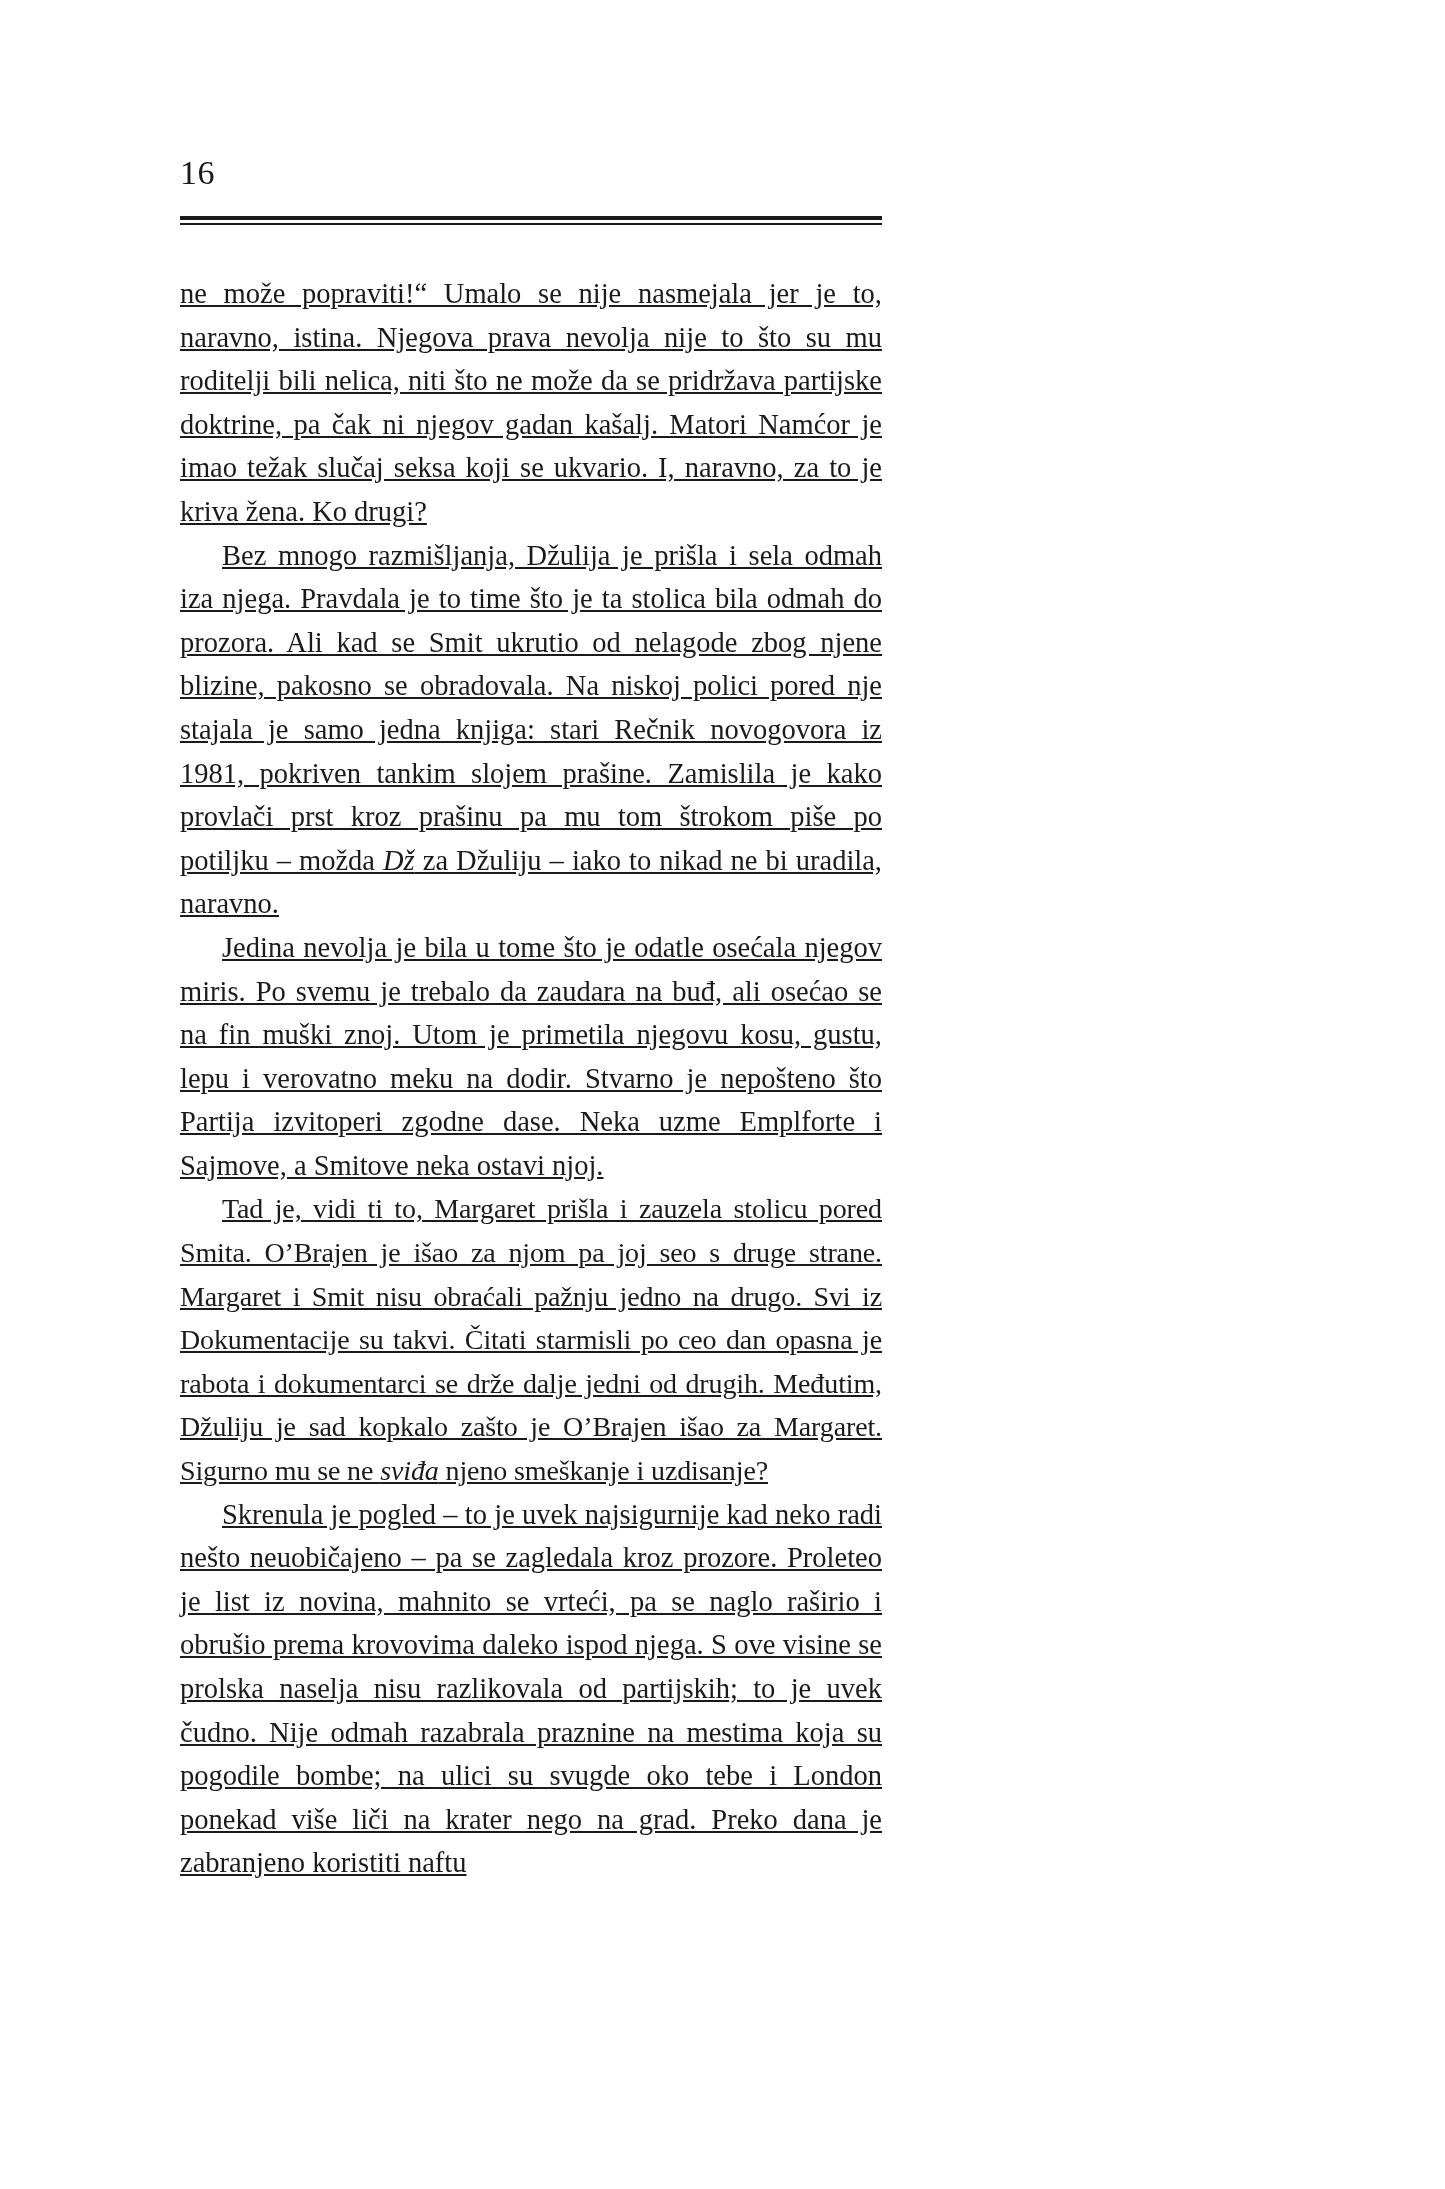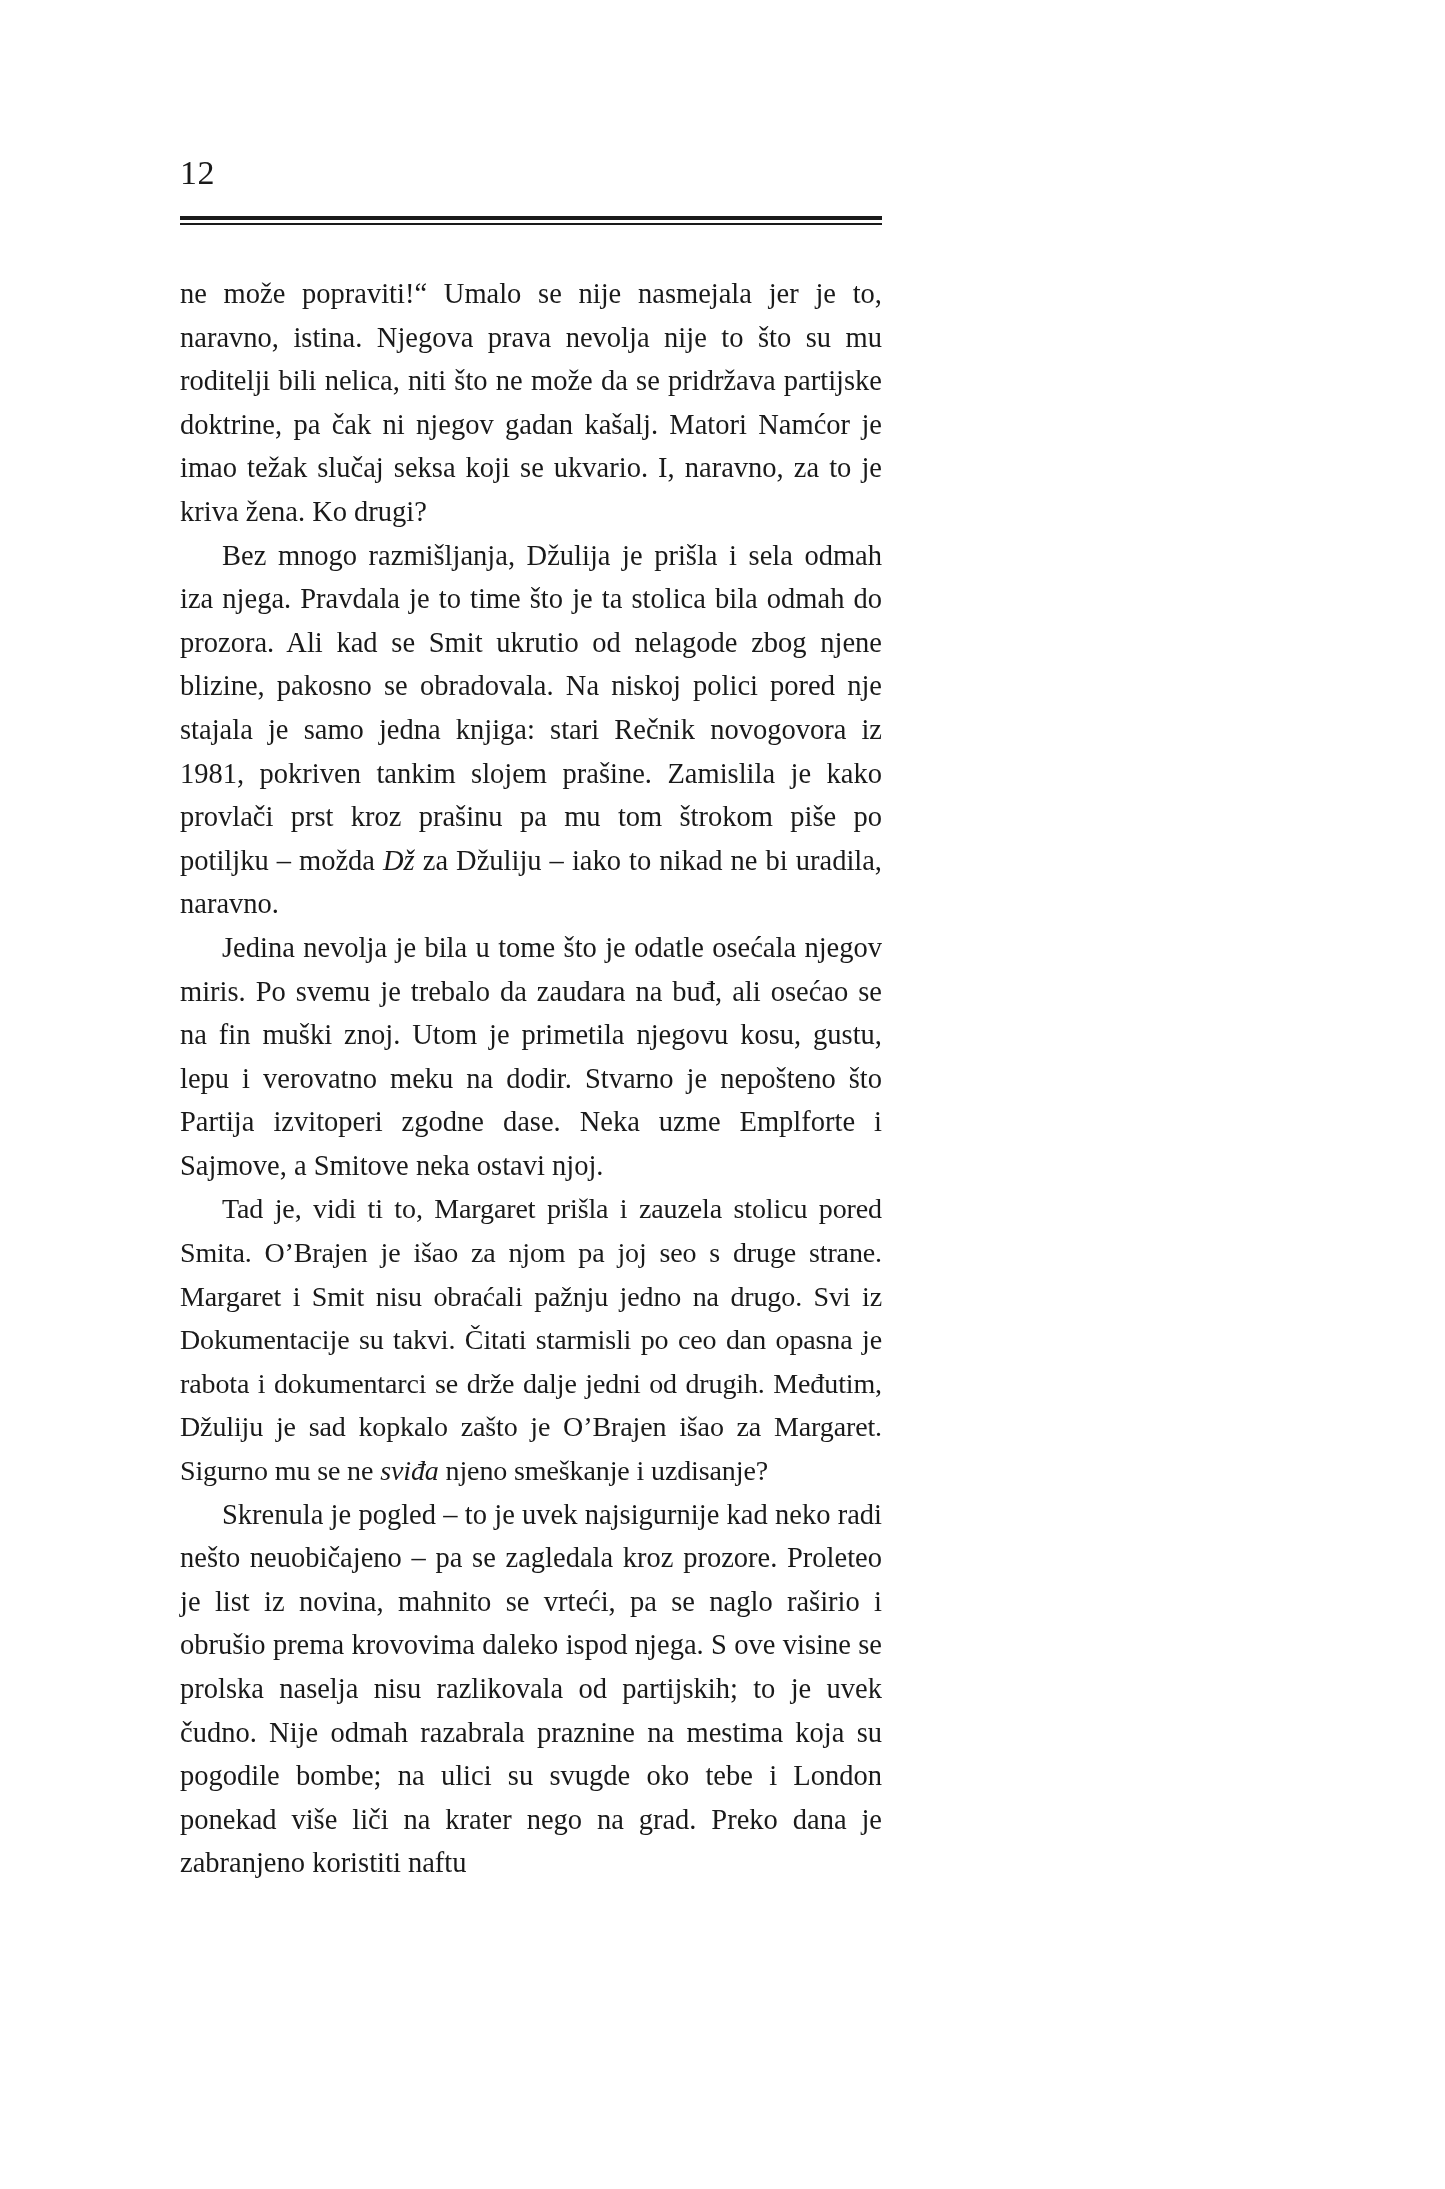--- a/index.html
+++ b/index.html
@@ -80,20 +80,21 @@
   }
 
   .para {
     margin: 0;
     text-align: justify;
     text-justify: inter-word;
     font-size: 28.5px;
     line-height: 43.6px;
     color: #1a1a1a;
     hyphens: none;
+    text-decoration: underline;
   }
 
   .para.indent {
     text-indent: 42px;
   }
 
   
   .para.tight {
     font-size: 28px;
     letter-spacing: -0.12px;
@@ -102,21 +103,21 @@
   .para em {
     font-style: italic;
   }
 </style>
 </head>
 <body>
 
 <div class="page">
 
   <div class="running-head">
-    <div class="folio">12</div>
+    <div class="folio">16</div>
   </div>
 
   <div class="rule-wrap">
     <div class="rule-thick"></div>
     <div class="rule-gap"></div>
     <div class="rule-thin"></div>
   </div>
 
   <div class="body-column">
     <p class="para">ne može popraviti!“ Umalo se nije nasmejala jer je to, naravno, istina. Njegova prava nevolja nije to što su mu roditelji bili nelica, niti što ne može da se pridržava partijske doktrine, pa čak ni njegov gadan kašalj. Matori Namćor je imao težak slučaj seksa koji se ukvario. I, naravno, za to je kriva žena. Ko drugi?</p>

